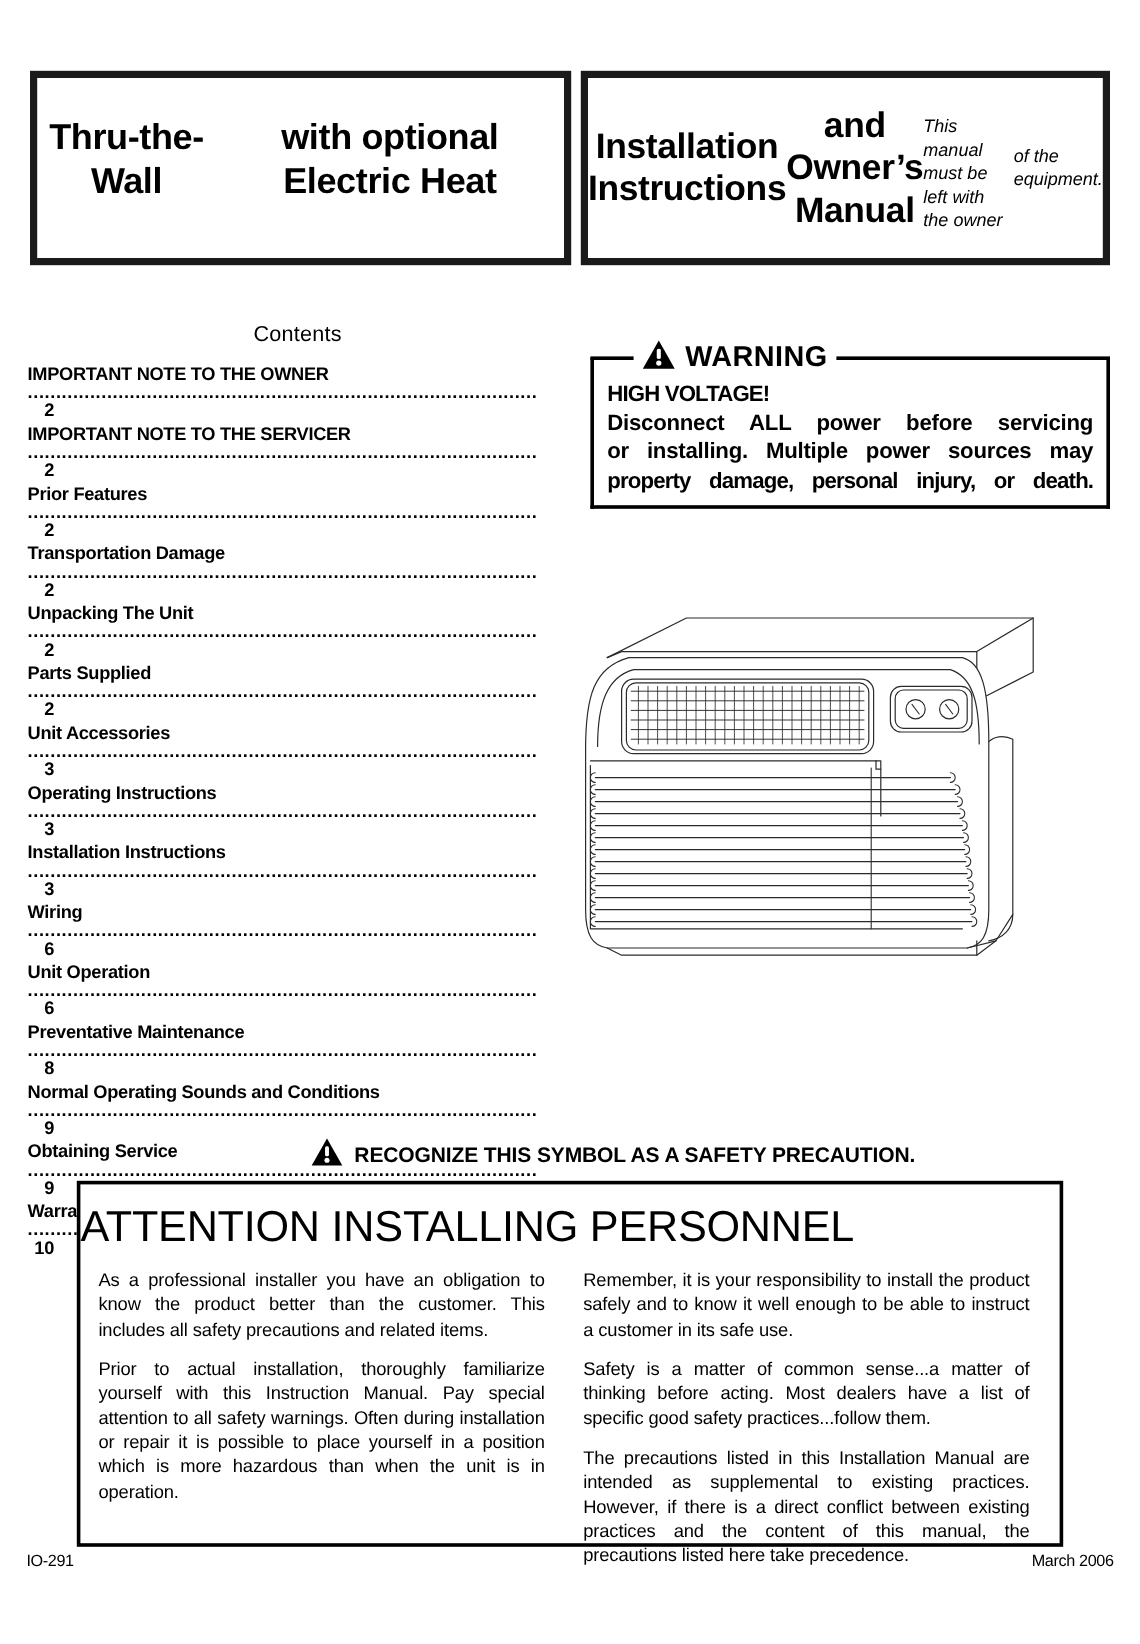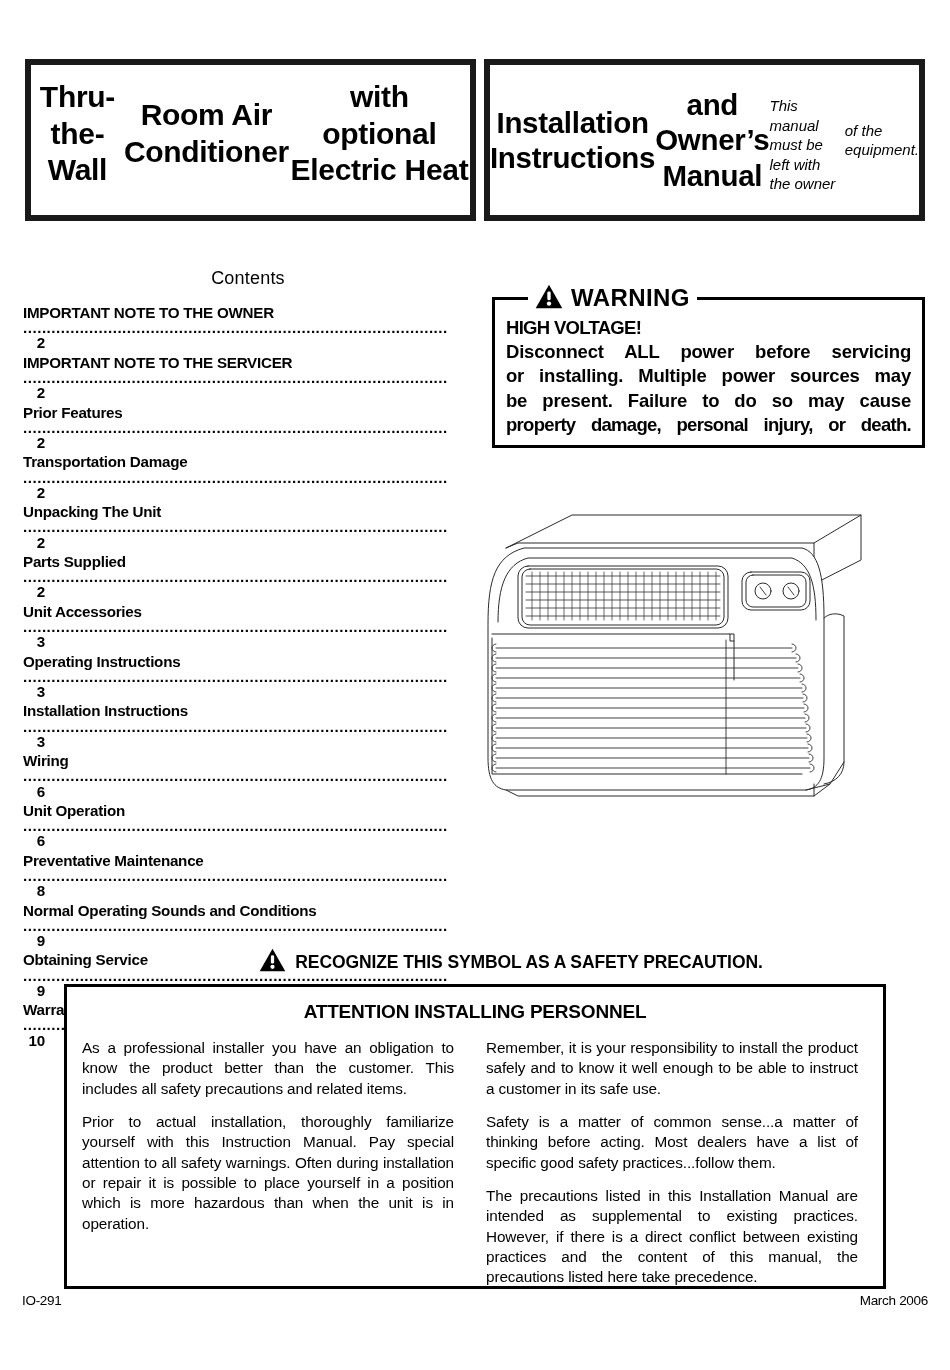--- a/index.html
+++ b/index.html
@@ -197,23 +197,22 @@
     position: absolute;
     left: 64px;
     top: 984px;
     width: 822px;
     height: 305px;
     border: 3px solid #000;
     box-sizing: border-box;
     background: #fff;
   }
   .attn-title {
-    font-size: 19px;
-    font-weight: bold;
-    text-align: center;
+    font-size: 36px;
+    font-weight: normal;
     margin-top: 14px;
     letter-spacing: -0.2px;
   }
   .attn-cols {
     display: flex;
     margin-top: 15px;
     padding: 0 14px 0 15px;
     gap: 32px;
   }
   .attn-col { width: 372px; }
@@ -237,21 +236,20 @@
     font-size: 13.5px;
     letter-spacing: -0.3px;
   }
 </style>
 </head>
 <body>
 
 <div class="header">
   <div class="header-box header-left">
     <div class="t">Thru-the-Wall</div>
-    <div class="t">Room Air Conditioner</div>
     <div class="t">with optional Electric Heat</div>
   </div>
   <div class="header-box header-right">
     <div class="t">Installation Instructions</div>
     <div class="t">and Owner’s Manual</div>
     <div class="sub">This manual must be left with the owner</div>
     <div class="sub" style="margin-top:0">of the equipment.</div>
   </div>
 </div>
 
@@ -348,21 +346,20 @@
         </svg>
       </span>
       <span class="warn-word">WARNING</span>
     </div>
     <div class="warn-rule right"></div>
   </div>
   <div class="warning-body">
     <div class="warn-line tight">HIGH VOLTAGE!</div>
     <div class="warn-line just">Disconnect ALL power before servicing</div>
     <div class="warn-line just">or installing. Multiple power sources may</div>
-    <div class="warn-line just">be present. Failure to do so may cause</div>
     <div class="warn-line just tight">property damage, personal injury, or death.</div>
   </div>
 </div>
 
 <div class="illus">
   <svg width="400" height="300" viewBox="0 0 400 300" aria-hidden="true">
     <g fill="none" stroke="#2b2b2b" stroke-width="1" stroke-linejoin="round" stroke-linecap="round">
 
       <path d="M44 36 L110 3 L399 3 L399 48 L352 72" fill="#fff"></path>
       <path d="M44 36 L56 31 L352 31 L352 72"></path>

